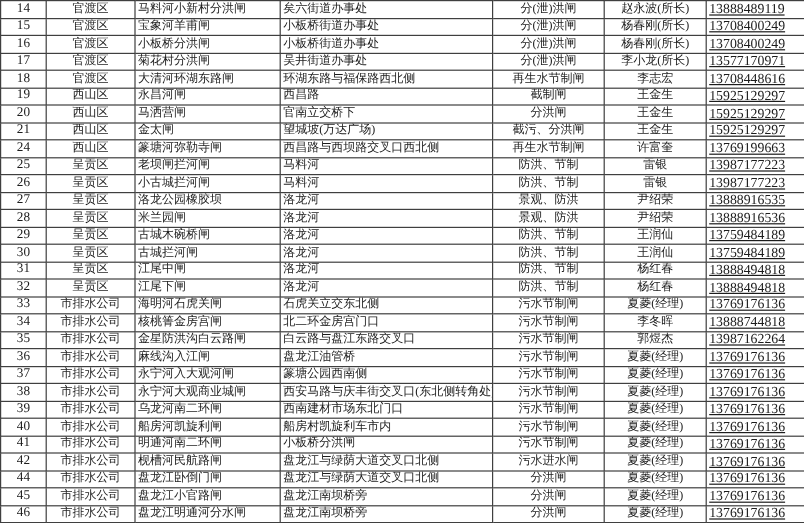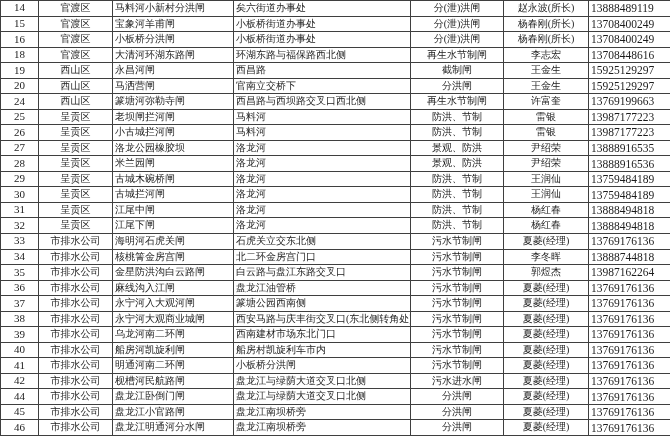--- a/index.html
+++ b/index.html
@@ -26,21 +26,21 @@
     border: 1px solid #3f3f3f;
     padding: 0 2px;
     white-space: nowrap;
     overflow: hidden;
     line-height: 1.05;
     height: 12px;
   }
   td.al-center { text-align: center; }
   td.al-left   { text-align: left; }
   td.col-seq   { font-size: 11px; }
-  td.col-phone { font-size: 11.5px; letter-spacing: 0px; }
+  td.col-phone { font-size: 11.5px; letter-spacing: 0px; text-decoration: underline; }
 </style>
 </head>
 <body>
 
 <div class="sheet">
   <table class="gate-table">
     <colgroup>
       <col style="width:38px">
       <col style="width:74px">
       <col style="width:121px">
@@ -71,20 +71,29 @@
         <tr>
           <td class="al-center col-seq">16</td>
           <td class="al-center col-district">官渡区</td>
           <td class="al-left col-name">小板桥分洪闸</td>
           <td class="al-left col-location">小板桥街道办事处</td>
           <td class="al-center col-type">分(泄)洪闸</td>
           <td class="al-center col-person">杨春刚(所长)</td>
           <td class="al-left col-phone">13708400249</td>
         </tr>
         <tr>
+          <td class="al-center col-seq">17</td>
+          <td class="al-center col-district">官渡区</td>
+          <td class="al-left col-name">菊花村分洪闸</td>
+          <td class="al-left col-location">吴井街道办事处</td>
+          <td class="al-center col-type">分(泄)洪闸</td>
+          <td class="al-center col-person">李小龙(所长)</td>
+          <td class="al-left col-phone">13577170971</td>
+        </tr>
+        <tr>
           <td class="al-center col-seq">18</td>
           <td class="al-center col-district">官渡区</td>
           <td class="al-left col-name">大清河环湖东路闸</td>
           <td class="al-left col-location">环湖东路与福保路西北侧</td>
           <td class="al-center col-type">再生水节制闸</td>
           <td class="al-center col-person">李志宏</td>
           <td class="al-left col-phone">13708448616</td>
         </tr>
         <tr>
           <td class="al-center col-seq">19</td>
@@ -98,20 +107,29 @@
         <tr>
           <td class="al-center col-seq">20</td>
           <td class="al-center col-district">西山区</td>
           <td class="al-left col-name">马洒营闸</td>
           <td class="al-left col-location">官南立交桥下</td>
           <td class="al-center col-type">分洪闸</td>
           <td class="al-center col-person">王金生</td>
           <td class="al-left col-phone">15925129297</td>
         </tr>
         <tr>
+          <td class="al-center col-seq">21</td>
+          <td class="al-center col-district">西山区</td>
+          <td class="al-left col-name">金太闸</td>
+          <td class="al-left col-location">望城坡(万达广场)</td>
+          <td class="al-center col-type">截污、分洪闸</td>
+          <td class="al-center col-person">王金生</td>
+          <td class="al-left col-phone">15925129297</td>
+        </tr>
+        <tr>
           <td class="al-center col-seq">24</td>
           <td class="al-center col-district">西山区</td>
           <td class="al-left col-name">篆塘河弥勒寺闸</td>
           <td class="al-left col-location">西昌路与西坝路交叉口西北侧</td>
           <td class="al-center col-type">再生水节制闸</td>
           <td class="al-center col-person">许富奎</td>
           <td class="al-left col-phone">13769199663</td>
         </tr>
         <tr>
           <td class="al-center col-seq">25</td>

